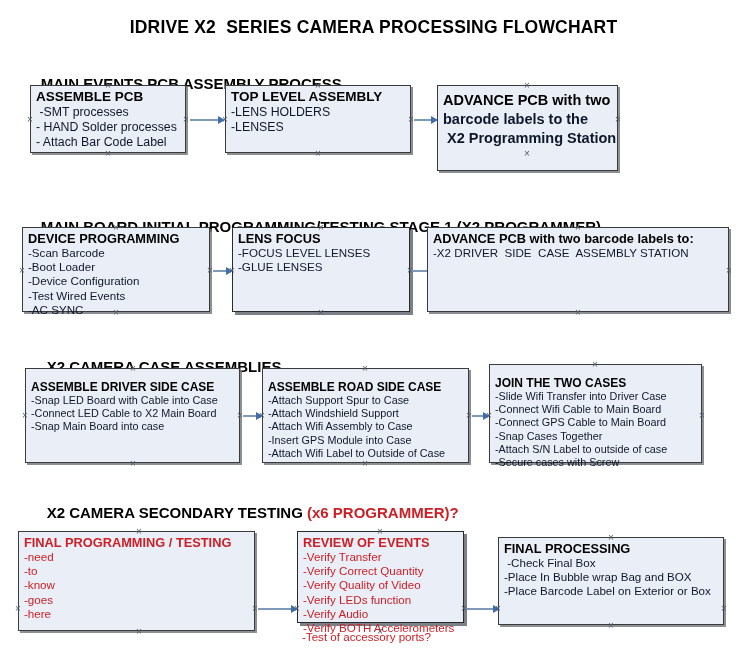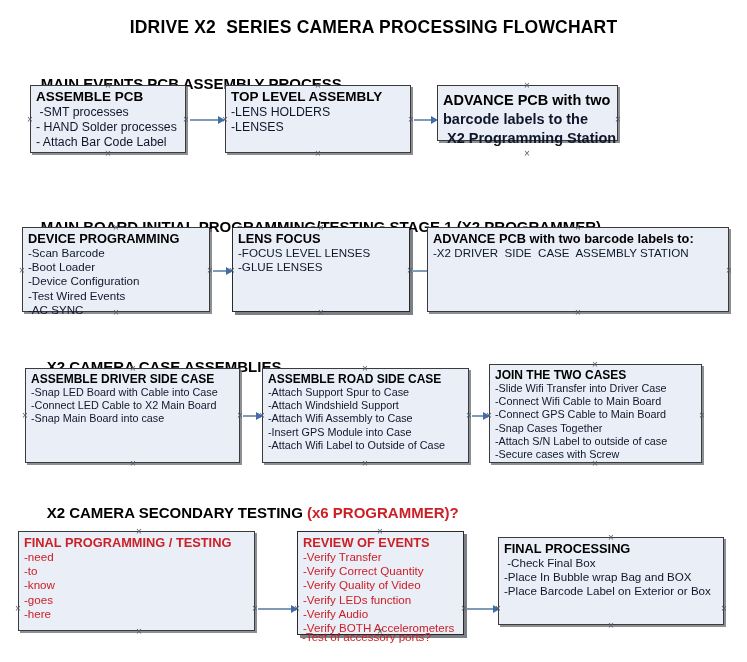--- a/index.html
+++ b/index.html
@@ -76,21 +76,21 @@
     right: 2px;
   }
 
   
   .t14 .title { font-size: 13.5px; line-height: 16px; }
   .t14 .line  { font-size: 12.3px; line-height: 15px; }
 
   .t13 .title { font-size: 12.8px; line-height: 15px; }
   .t13 .line  { font-size: 11.6px; line-height: 14.2px; }
 
-  .t12 .title { font-size: 12px; line-height: 14px; }
+  .t12 .title { font-size: 12px; line-height: 14px; margin-top: 8px; }
   .t12 .line  { font-size: 10.8px; line-height: 13.2px; }
 
   .t15 .title { font-size: 14.5px; line-height: 19px; }
   .t15 .line  { font-size: 14.5px; line-height: 19px; font-weight: bold; }
 
   .overflow-line {
     position: absolute;
     white-space: pre;
     color: #cc2027;
     font-size: 11.6px;
@@ -169,21 +169,21 @@
   <div class="xmark" style="left:318px; top:85px;"></div>
   <div class="xmark" style="left:318px; top:153px;"></div>
   <div class="xmark" style="left:225px; top:119px;"></div>
   <div class="xmark" style="left:411px; top:119px;"></div>
 
   <div class="conn" style="left:414px; top:119px; width:24px;">
     <div class="shaft" style="width:17px;"></div>
     <div class="head" style="left:17px;"></div>
   </div>
 
-  <div class="node t15" style="left:437px; top:85px; width:181px; height:56px;">
+  <div class="node t15" style="left:437px; top:85px; width:181px; height:86px;">
     <div class="inner" style="top:5px;">
       <div class="title">ADVANCE PCB with two</div>
       <div class="line">barcode labels to the</div>
       <div class="line"> X2 Programming Station</div>
     </div>
   </div>
   <div class="xmark" style="left:527px; top:85px;"></div>
   <div class="xmark" style="left:527px; top:153px;"></div>
   <div class="xmark" style="left:618px; top:119px;"></div>
 
@@ -313,21 +313,21 @@
   <div class="xmark" style="left:139px; top:531px;"></div>
   <div class="xmark" style="left:139px; top:631px;"></div>
   <div class="xmark" style="left:18px; top:608px;"></div>
   <div class="xmark" style="left:255px; top:608px;"></div>
 
   <div class="conn" style="left:258px; top:608px; width:40px;">
     <div class="shaft" style="width:33px;"></div>
     <div class="head" style="left:33px;"></div>
   </div>
 
-  <div class="node heavy red t13" style="left:297px; top:531px; width:167px; height:104px;">
+  <div class="node heavy red t13" style="left:297px; top:531px; width:167px; height:92px;">
     <div class="inner">
       <div class="title">REVIEW OF EVENTS</div>
       <div class="line">-Verify Transfer</div>
       <div class="line">-Verify Correct Quantity</div>
       <div class="line">-Verify Quality of Video</div>
       <div class="line">-Verify LEDs function</div>
       <div class="line">-Verify Audio</div>
       <div class="line">-Verify BOTH Accelerometers</div>
     </div>
   </div>

